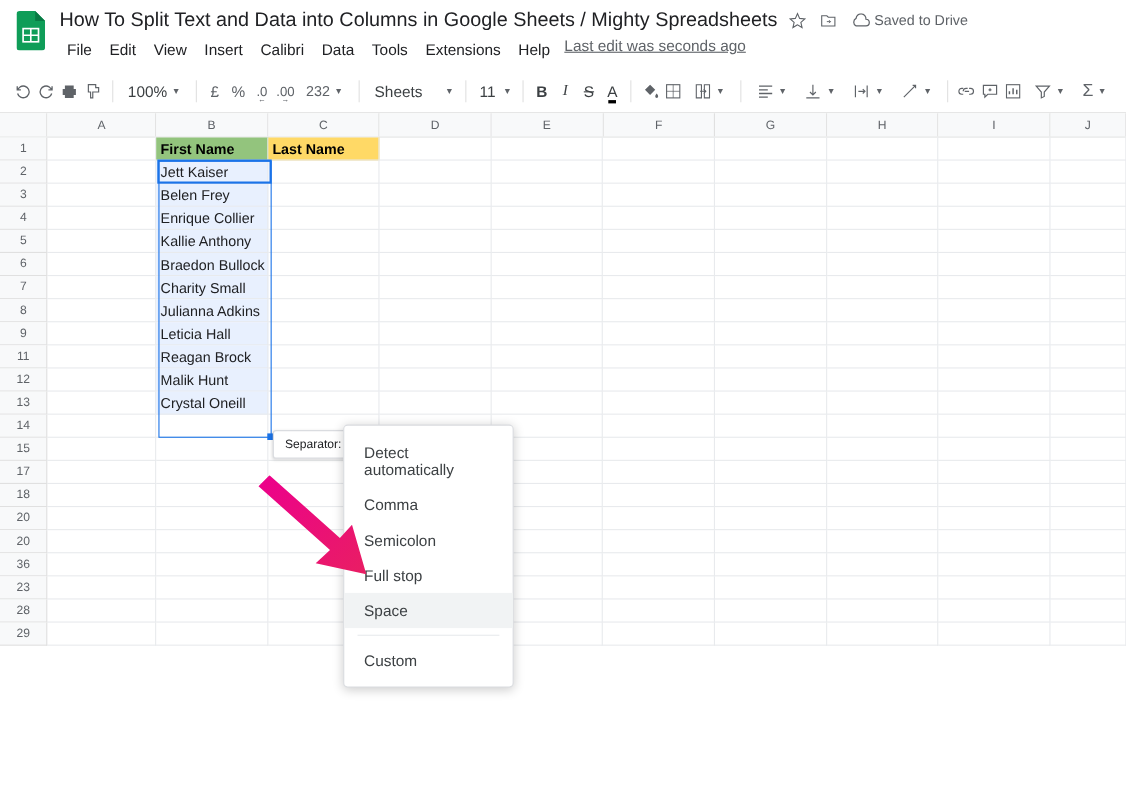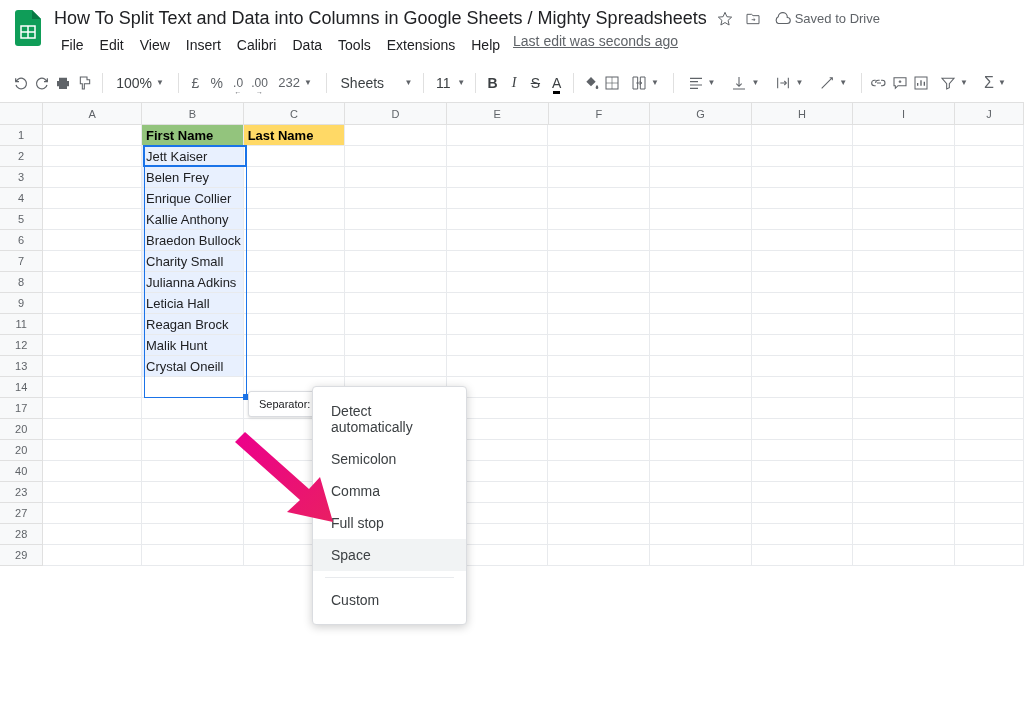--- a/index.html
+++ b/index.html
@@ -423,33 +423,59 @@
         <div class="cell" style="width: 103px;"></div>
         <div class="cell" style="width: 103px;"></div>
         <div class="cell" style="width: 103px;"></div>
         <div class="cell" style="width: 103px;"></div>
         <div class="cell" style="width: 103px;"></div>
         <div class="cell" style="width: 103px;"></div>
         <div class="cell" style="width: 103px;"></div>
         <div class="cell" style="width: 70px;"></div>
       </div>
       <div class="row">
+        <div class="row-h">15</div>
+        <div class="cell" style="width: 100px;"></div>
+        <div class="cell" style="width: 103px;"></div>
+        <div class="cell" style="width: 103px;"></div>
+        <div class="cell" style="width: 103px;"></div>
+        <div class="cell" style="width: 103px;"></div>
+        <div class="cell" style="width: 103px;"></div>
+        <div class="cell" style="width: 103px;"></div>
+        <div class="cell" style="width: 103px;"></div>
+        <div class="cell" style="width: 103px;"></div>
+        <div class="cell" style="width: 70px;"></div>
+      </div>
+      <div class="row">
         <div class="row-h">17</div>
         <div class="cell" style="width: 100px;"></div>
         <div class="cell" style="width: 103px;"></div>
         <div class="cell" style="width: 103px;"></div>
         <div class="cell" style="width: 103px;"></div>
         <div class="cell" style="width: 103px;"></div>
         <div class="cell" style="width: 103px;"></div>
         <div class="cell" style="width: 103px;"></div>
         <div class="cell" style="width: 103px;"></div>
         <div class="cell" style="width: 103px;"></div>
         <div class="cell" style="width: 70px;"></div>
       </div>
       <div class="row">
+        <div class="row-h">18</div>
+        <div class="cell" style="width: 100px;"></div>
+        <div class="cell" style="width: 103px;"></div>
+        <div class="cell" style="width: 103px;"></div>
+        <div class="cell" style="width: 103px;"></div>
+        <div class="cell" style="width: 103px;"></div>
+        <div class="cell" style="width: 103px;"></div>
+        <div class="cell" style="width: 103px;"></div>
+        <div class="cell" style="width: 103px;"></div>
+        <div class="cell" style="width: 103px;"></div>
+        <div class="cell" style="width: 70px;"></div>
+      </div>
+      <div class="row">
         <div class="row-h">20</div>
         <div class="cell" style="width: 100px;"></div>
         <div class="cell" style="width: 103px;"></div>
         <div class="cell" style="width: 103px;"></div>
         <div class="cell" style="width: 103px;"></div>
         <div class="cell" style="width: 103px;"></div>
         <div class="cell" style="width: 103px;"></div>
         <div class="cell" style="width: 103px;"></div>
         <div class="cell" style="width: 103px;"></div>
         <div class="cell" style="width: 103px;"></div>
@@ -462,47 +488,34 @@
         <div class="cell" style="width: 103px;"></div>
         <div class="cell" style="width: 103px;"></div>
         <div class="cell" style="width: 103px;"></div>
         <div class="cell" style="width: 103px;"></div>
         <div class="cell" style="width: 103px;"></div>
         <div class="cell" style="width: 103px;"></div>
         <div class="cell" style="width: 103px;"></div>
         <div class="cell" style="width: 70px;"></div>
       </div>
       <div class="row">
-        <div class="row-h">40</div>
+        <div class="row-h">36</div>
         <div class="cell" style="width: 100px;"></div>
         <div class="cell" style="width: 103px;"></div>
         <div class="cell" style="width: 103px;"></div>
         <div class="cell" style="width: 103px;"></div>
         <div class="cell" style="width: 103px;"></div>
         <div class="cell" style="width: 103px;"></div>
         <div class="cell" style="width: 103px;"></div>
         <div class="cell" style="width: 103px;"></div>
         <div class="cell" style="width: 103px;"></div>
         <div class="cell" style="width: 70px;"></div>
       </div>
       <div class="row">
         <div class="row-h">23</div>
-        <div class="cell" style="width: 100px;"></div>
-        <div class="cell" style="width: 103px;"></div>
-        <div class="cell" style="width: 103px;"></div>
-        <div class="cell" style="width: 103px;"></div>
-        <div class="cell" style="width: 103px;"></div>
-        <div class="cell" style="width: 103px;"></div>
-        <div class="cell" style="width: 103px;"></div>
-        <div class="cell" style="width: 103px;"></div>
-        <div class="cell" style="width: 103px;"></div>
-        <div class="cell" style="width: 70px;"></div>
-      </div>
-      <div class="row">
-        <div class="row-h">27</div>
         <div class="cell" style="width: 100px;"></div>
         <div class="cell" style="width: 103px;"></div>
         <div class="cell" style="width: 103px;"></div>
         <div class="cell" style="width: 103px;"></div>
         <div class="cell" style="width: 103px;"></div>
         <div class="cell" style="width: 103px;"></div>
         <div class="cell" style="width: 103px;"></div>
         <div class="cell" style="width: 103px;"></div>
         <div class="cell" style="width: 103px;"></div>
         <div class="cell" style="width: 70px;"></div>
@@ -538,22 +551,22 @@
   <div class="active-cell" style="left:143px; top:42px; width:104px; height:22px;"></div>
 </div>
 
 <div class="sep-popup">
   <span class="sep-label">Separator:</span>
 </div>
 
 <div class="dropdown">
 
 <div class="dd-item">Detect automatically</div>
+    <div class="dd-item">Comma</div>
     <div class="dd-item">Semicolon</div>
-    <div class="dd-item">Comma</div>
     <div class="dd-item">Full stop</div>
     <div class="dd-item hover">Space</div>
     <div class="dd-divider"></div>
     <div class="dd-item">Custom</div>
   </div>
 
 <svg class="pink-arrow" width="110" height="100" viewBox="0 0 110 100">
   <defs>
     <linearGradient id="pg" x1="0" y1="0" x2="1" y2="1">
       <stop offset="0" stop-color="#ec008c"></stop>

